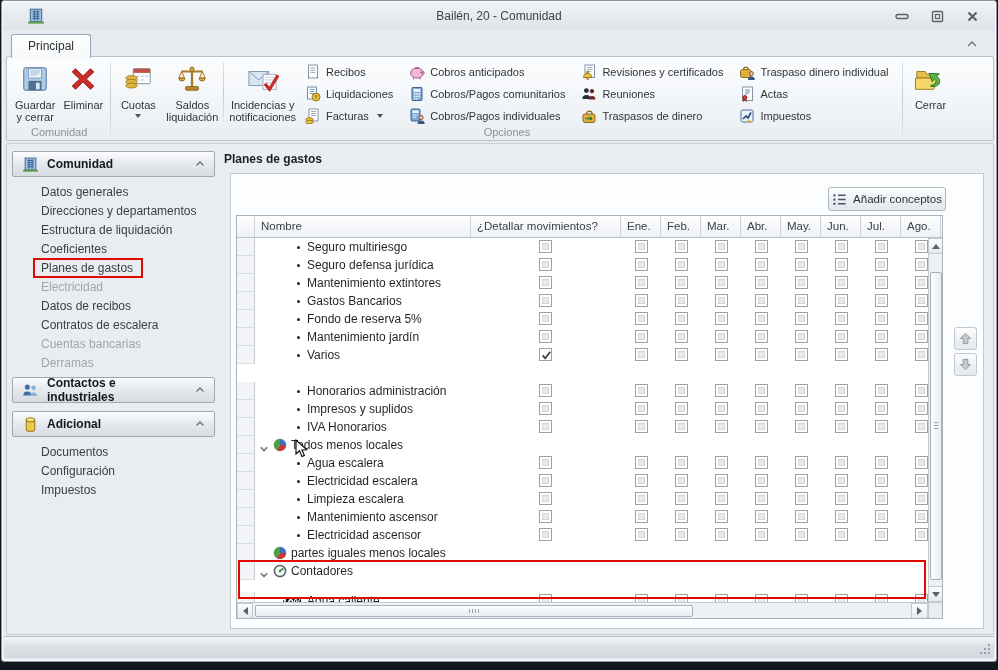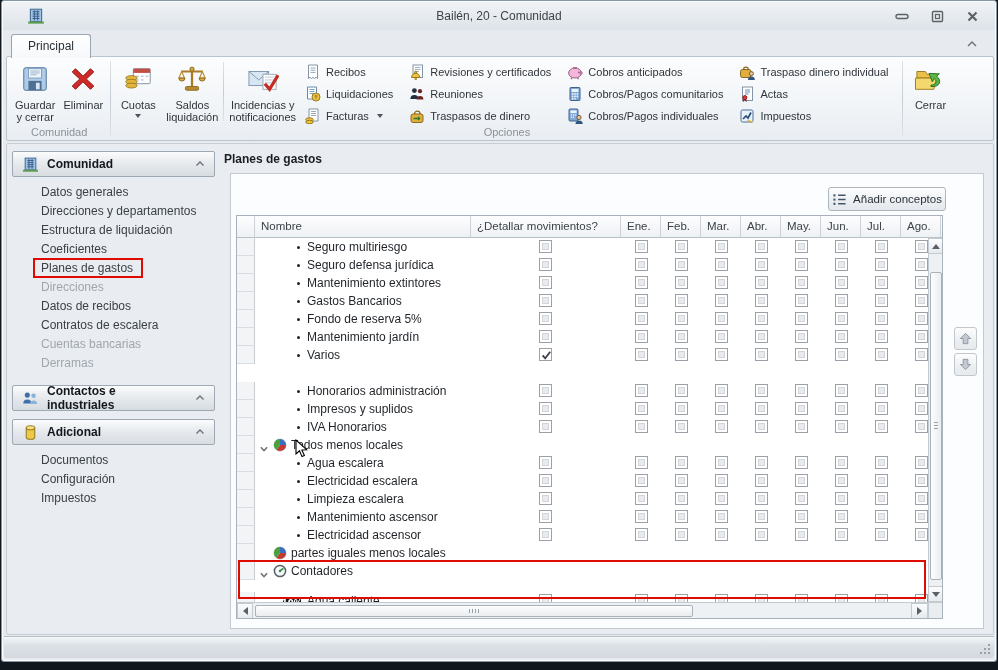--- a/index.html
+++ b/index.html
@@ -291,55 +291,20 @@
               </svg>
             </span>
             <span class="sb-label">Facturas</span>
             <span class="dd-arrow inline"></span>
           </div>
         </div>
         <div class="scol">
           <div class="btn-small">
             <span class="icon" style="">
               <svg width="16" height="16" viewBox="0 0 16 16">
-                <rect x="4" y="1" width="9.5" height="12.5" fill="#fff" stroke="#8494a4"></rect>
-                <path d="M6 3.5 h5.5 M6 5.5 h5.5 M6 7.5 h4" stroke="#9ab0c4"></path>
-                <path d="M2.5 13.5 a4.2 4.2 0 0 1 8.4 0 Z" fill="#eec33f" stroke="#9a7a1e"></path>
-                <circle cx="6.7" cy="8.2" r="1.1" fill="#eec33f" stroke="#9a7a1e"></circle>
-                <path d="M5.5 15 h2.4" stroke="#9a7a1e" stroke-width="1.4"></path>
-              </svg>
-            </span>
-            <span class="sb-label">Revisiones y certificados</span>
-          </div>
-          <div class="btn-small">
-            <span class="icon" style="">
-              <svg width="16" height="16" viewBox="0 0 16 16">
-                <circle cx="5.4" cy="4.6" r="2.4" fill="#22303f"></circle>
-                <path d="M1.4 13 a4 4 0 0 1 8 0 Z" fill="#22303f"></path>
-                <circle cx="11" cy="5.2" r="2.1" fill="#6e2424"></circle>
-                <path d="M7.6 13.4 a3.4 3.4 0 0 1 6.8 0 Z" fill="#6e2424"></path>
-              </svg>
-            </span>
-            <span class="sb-label">Reuniones</span>
-          </div>
-          <div class="btn-small">
-            <span class="icon" style="">
-              <svg width="16" height="16" viewBox="0 0 16 16">
-                <rect x="2" y="6" width="12" height="8.5" rx="2" fill="#dfae3e" stroke="#8a6a1e"></rect>
-                <path d="M5.5 6 a2.8 2.8 0 0 1 5.6 0" fill="none" stroke="#8a6a1e" stroke-width="1.2"></path>
-                <path d="M4.5 10.5 h6.5 M11 10.5 l-2 -1.6 M11 10.5 l-2 1.6" stroke="#2d7a2d" stroke-width="1.3" fill="none"></path>
-              </svg>
-            </span>
-            <span class="sb-label">Traspasos de dinero</span>
-          </div>
-        </div>
-        <div class="scol">
-          <div class="btn-small">
-            <span class="icon" style="">
-              <svg width="16" height="16" viewBox="0 0 16 16">
                 <ellipse cx="8" cy="9" rx="6.4" ry="5" fill="#f2b7da" stroke="#a06080"></ellipse>
                 <rect x="6" y="3.2" width="4.2" height="1.6" rx="0.8" fill="#a06080"></rect>
                 <circle cx="14" cy="9" r="1.2" fill="#f2b7da" stroke="#a06080"></circle>
                 <path d="M4.5 13.6 v1.6 M11 13.6 v1.6" stroke="#a06080" stroke-width="1.4"></path>
                 <circle cx="11.8" cy="8.2" r="0.7" fill="#7a3a5a"></circle>
               </svg>
             </span>
             <span class="sb-label">Cobros anticipados</span>
           </div>
           <div class="btn-small">
@@ -377,20 +342,55 @@
                 <path d="M8.5 16 a3.6 3.6 0 0 1 7.2 0 Z" fill="#31557f"></path>
               </svg>
             </span>
             <span class="sb-label">Cobros/Pagos individuales</span>
           </div>
         </div>
         <div class="scol">
           <div class="btn-small">
             <span class="icon" style="">
               <svg width="16" height="16" viewBox="0 0 16 16">
+                <rect x="4" y="1" width="9.5" height="12.5" fill="#fff" stroke="#8494a4"></rect>
+                <path d="M6 3.5 h5.5 M6 5.5 h5.5 M6 7.5 h4" stroke="#9ab0c4"></path>
+                <path d="M2.5 13.5 a4.2 4.2 0 0 1 8.4 0 Z" fill="#eec33f" stroke="#9a7a1e"></path>
+                <circle cx="6.7" cy="8.2" r="1.1" fill="#eec33f" stroke="#9a7a1e"></circle>
+                <path d="M5.5 15 h2.4" stroke="#9a7a1e" stroke-width="1.4"></path>
+              </svg>
+            </span>
+            <span class="sb-label">Revisiones y certificados</span>
+          </div>
+          <div class="btn-small">
+            <span class="icon" style="">
+              <svg width="16" height="16" viewBox="0 0 16 16">
+                <circle cx="5.4" cy="4.6" r="2.4" fill="#22303f"></circle>
+                <path d="M1.4 13 a4 4 0 0 1 8 0 Z" fill="#22303f"></path>
+                <circle cx="11" cy="5.2" r="2.1" fill="#6e2424"></circle>
+                <path d="M7.6 13.4 a3.4 3.4 0 0 1 6.8 0 Z" fill="#6e2424"></path>
+              </svg>
+            </span>
+            <span class="sb-label">Reuniones</span>
+          </div>
+          <div class="btn-small">
+            <span class="icon" style="">
+              <svg width="16" height="16" viewBox="0 0 16 16">
+                <rect x="2" y="6" width="12" height="8.5" rx="2" fill="#dfae3e" stroke="#8a6a1e"></rect>
+                <path d="M5.5 6 a2.8 2.8 0 0 1 5.6 0" fill="none" stroke="#8a6a1e" stroke-width="1.2"></path>
+                <path d="M4.5 10.5 h6.5 M11 10.5 l-2 -1.6 M11 10.5 l-2 1.6" stroke="#2d7a2d" stroke-width="1.3" fill="none"></path>
+              </svg>
+            </span>
+            <span class="sb-label">Traspasos de dinero</span>
+          </div>
+        </div>
+        <div class="scol">
+          <div class="btn-small">
+            <span class="icon" style="">
+              <svg width="16" height="16" viewBox="0 0 16 16">
                 <rect x="1.5" y="5.5" width="10.5" height="8" rx="2" fill="#dfae3e" stroke="#8a6a1e"></rect>
                 <path d="M4.5 5.5 a2.4 2.4 0 0 1 4.8 0" fill="none" stroke="#8a6a1e" stroke-width="1.2"></path>
                 <circle cx="12.4" cy="9.6" r="2" fill="#e8c49a" stroke="#7a5a3a"></circle>
                 <path d="M9 16 a3.4 3.4 0 0 1 6.8 0 Z" fill="#31557f"></path>
               </svg>
             </span>
             <span class="sb-label">Traspaso dinero individual</span>
           </div>
           <div class="btn-small">
             <span class="icon" style="">
@@ -449,27 +449,27 @@
         <span><svg width="12" height="10" viewBox="0 0 12 10">
             <path d="M2.5 6.5 L6 3 L9.5 6.5" fill="none" stroke="#6a727a" stroke-width="1.4"></path>
           </svg></span>
       </div>
       <div class="sgroup">
         <div class="sitem">Datos generales</div>
         <div class="sitem">Direcciones y departamentos</div>
         <div class="sitem">Estructura de liquidación</div>
         <div class="sitem">Coeficientes</div>
         <div class="sitem"><span class="annotated">Planes de gastos</span></div>
-        <div class="sitem disabled">Direcciones</div>
+        <div class="sitem disabled">Electricidad</div>
         <div class="sitem">Datos de recibos</div>
         <div class="sitem">Contratos de escalera</div>
         <div class="sitem disabled">Cuentas bancarias</div>
         <div class="sitem disabled">Derramas</div>
       </div>
-      <div class="shead" style="margin-top:12px">
+      <div class="shead" style="margin-top:4px">
         <span class="icon" style=""><svg width="17" height="17" viewBox="0 0 16 16">
             <circle cx="5" cy="4.8" r="2.4" fill="#3f6fa8"></circle>
             <path d="M1.2 12.8 a3.8 3.8 0 0 1 7.6 0 Z" fill="#3f6fa8"></path>
             <circle cx="10.9" cy="5.4" r="2.1" fill="#8cb2da"></circle>
             <path d="M7.5 13.2 a3.4 3.4 0 0 1 6.8 0 Z" fill="#8cb2da"></path>
           </svg></span>
         <span class="t">Contactos e industriales</span>
         <span><svg width="12" height="10" viewBox="0 0 12 10">
             <path d="M2.5 6.5 L6 3 L9.5 6.5" fill="none" stroke="#6a727a" stroke-width="1.4"></path>
           </svg></span>

